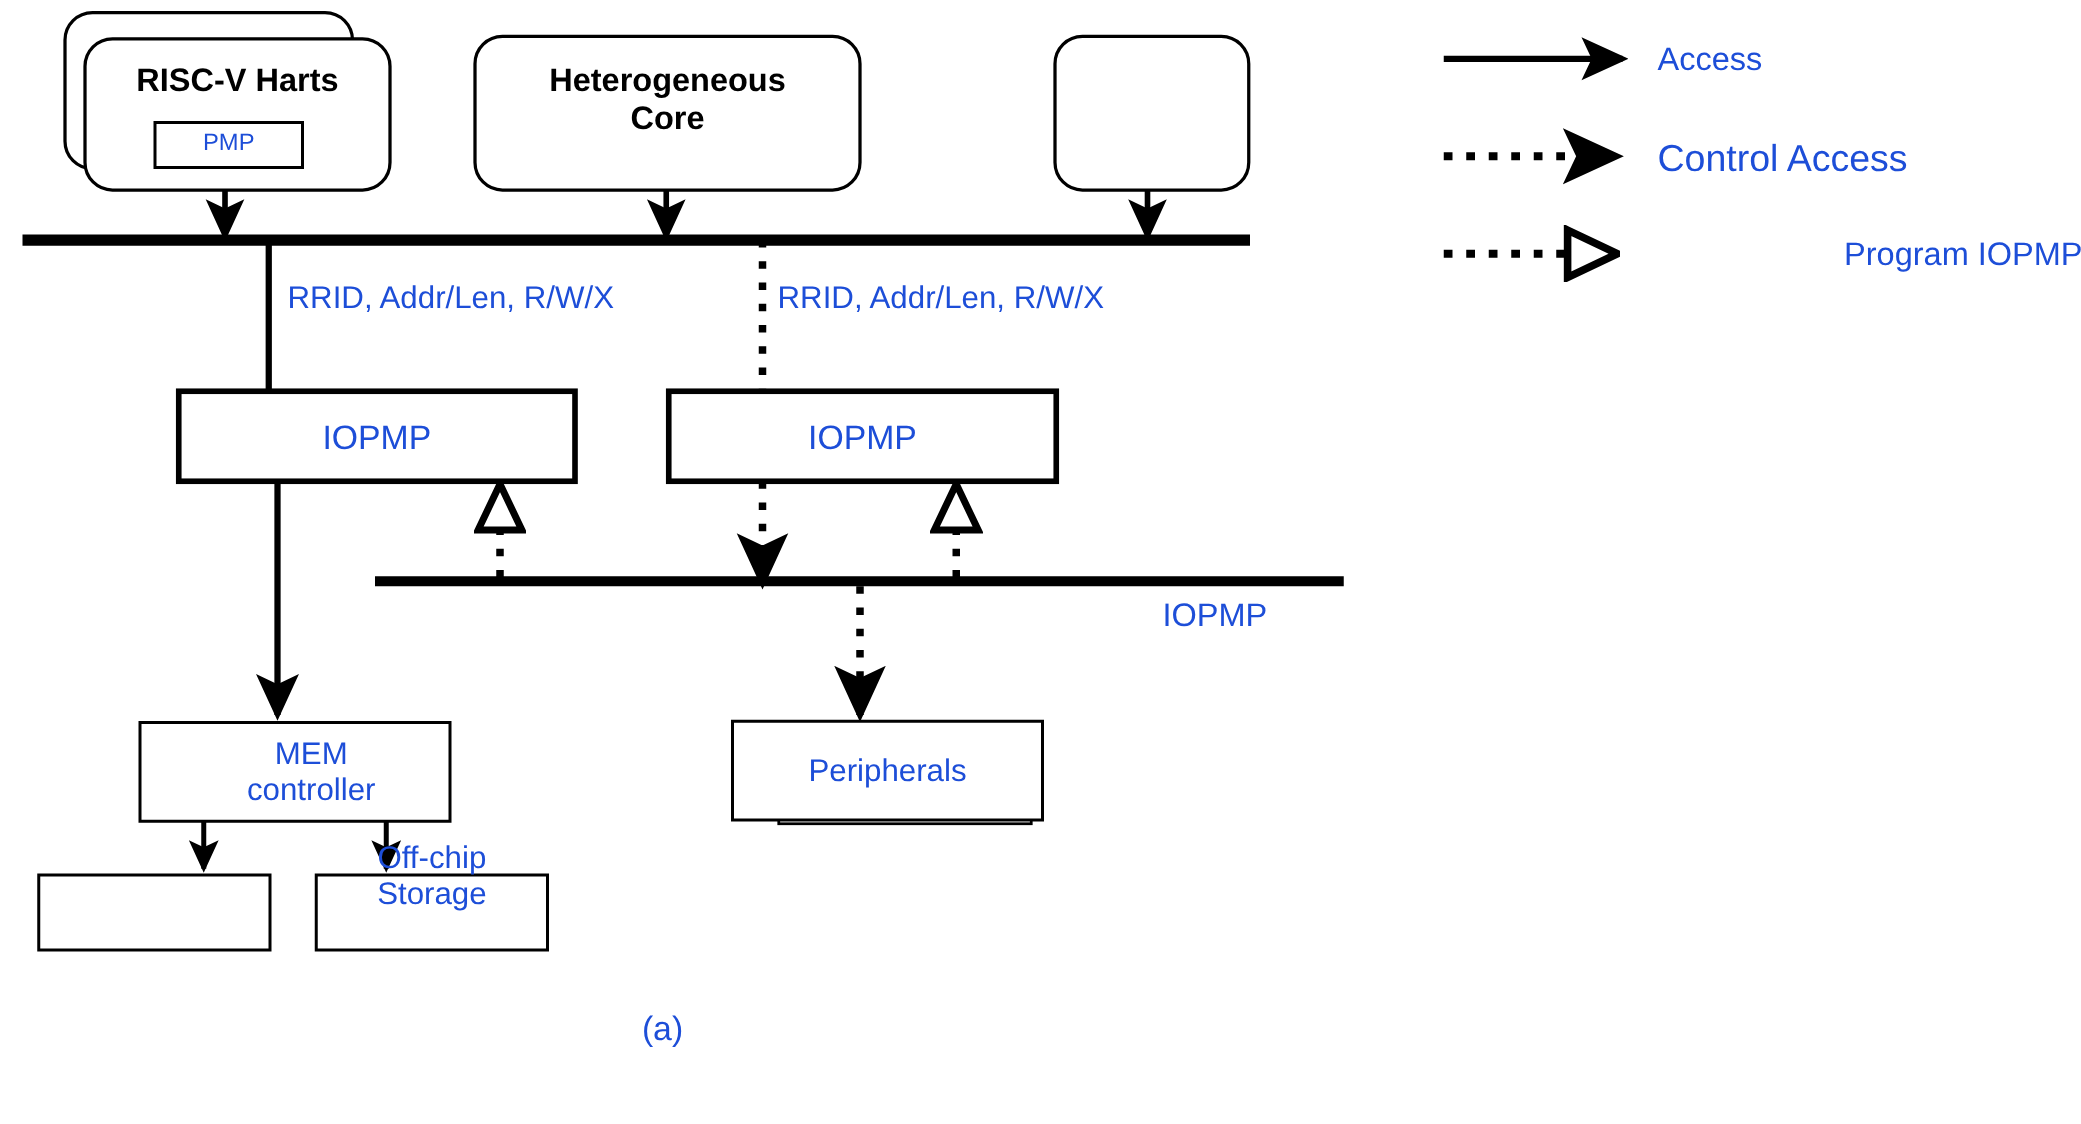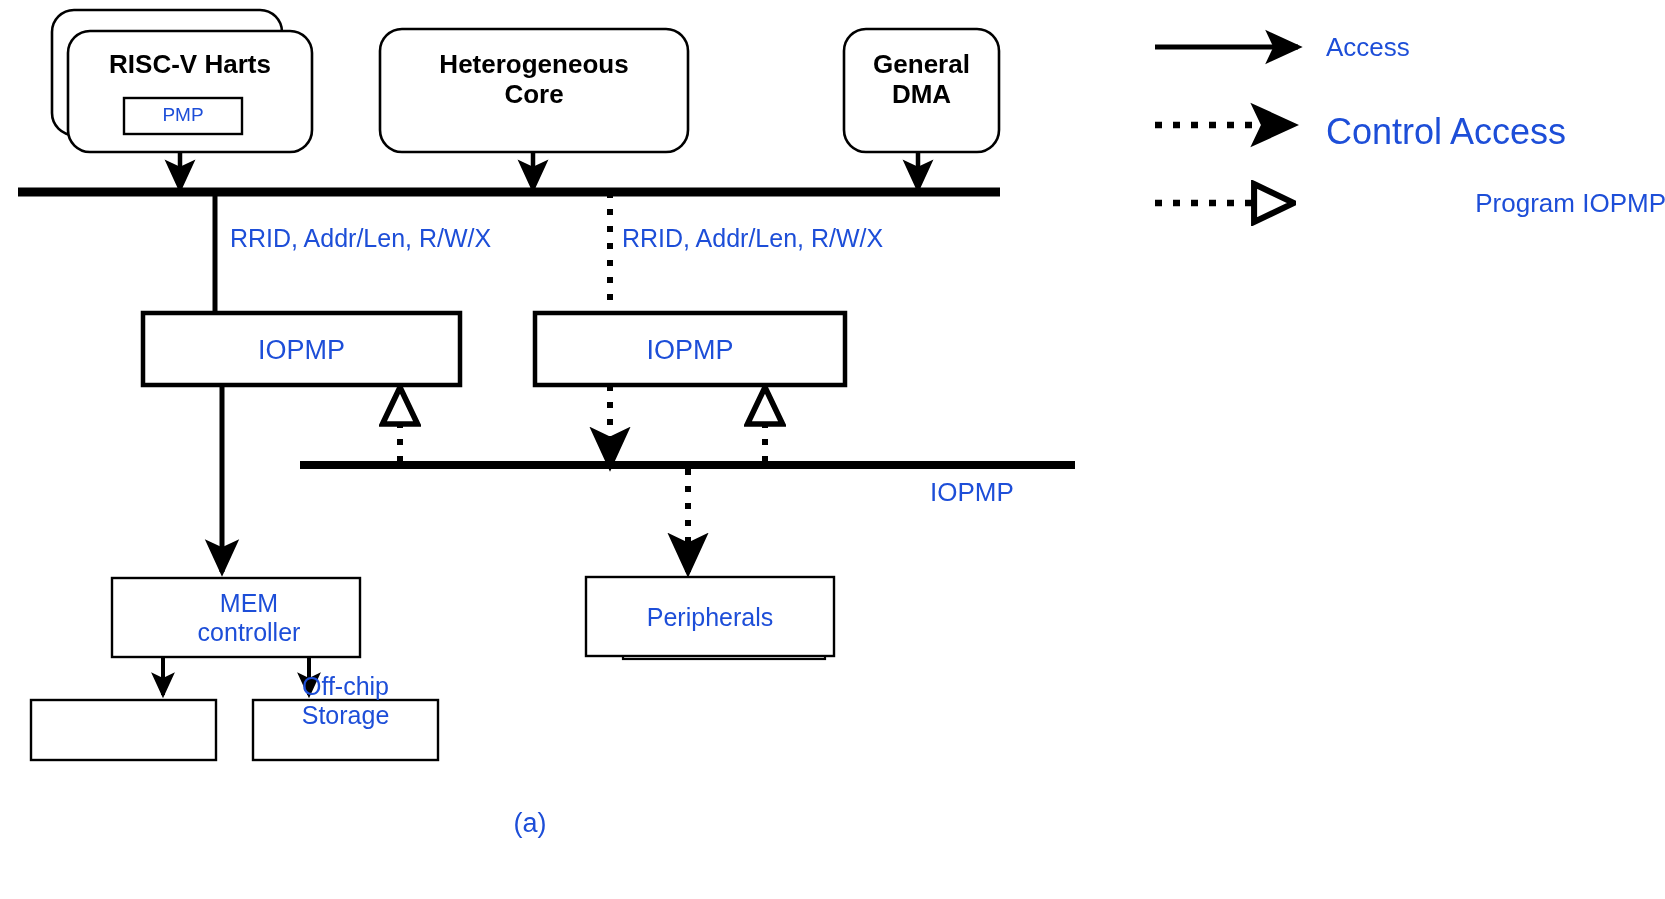--- a/index.html
+++ b/index.html
@@ -84,38 +84,36 @@
     <line x1="1155" y1="203" x2="1292" y2="203" stroke="#000" stroke-width="6.5" stroke-dasharray="7 11" marker-end="url(#mHollow)"></line>
   </g>
 </svg>
 
 <div class="lbl bold" style="left:68px;top:50px;width:244px;font-size:26px;">RISC-V Harts</div>
 <div class="lbl" style="left:124px;top:104px;width:118px;font-size:19px;">PMP</div>
 
 <div class="lbl bold" style="left:380px;top:50px;width:308px;font-size:26px;">Heterogeneous
 Core</div>
 
-<div class="lbl bold" style="left:844px;top:50px;width:155px;font-size:26px;">General
-DMA</div>
 
 <div class="lbl" style="left:230px;top:224px;width:340px;text-align:left;font-size:25px;">RRID, Addr/Len, R/W/X</div>
 <div class="lbl" style="left:622px;top:224px;width:340px;text-align:left;font-size:25px;">RRID, Addr/Len, R/W/X</div>
 
 <div class="lbl" style="left:143px;top:335px;width:317px;font-size:27px;">IOPMP</div>
 <div class="lbl" style="left:535px;top:335px;width:310px;font-size:27px;">IOPMP</div>
 
 <div class="lbl" style="left:930px;top:478px;width:180px;text-align:left;font-size:26px;">IOPMP</div>
 
 <div class="lbl" style="left:112px;top:589px;width:274px;font-size:25px;">MEM
 controller</div>
 
 <div class="lbl" style="left:586px;top:603px;width:248px;font-size:25px;">Peripherals</div>
 
 <div class="lbl" style="left:253px;top:672px;width:185px;font-size:25px;">Off-chip
 Storage</div>
 
 <div class="lbl" style="left:1326px;top:33px;width:330px;text-align:left;font-size:26px;">Access</div>
-<div class="lbl" style="left:1326px;top:111px;width:330px;text-align:left;font-size:36px;">Control Access</div>
+<div class="lbl" style="left:1326px;top:111px;width:330px;text-align:left;font-size:30px;">Control Access</div>
 <div class="lbl" style="left:1326px;top:189px;width:340px;text-align:right;font-size:26px;">Program IOPMP</div>
 
 <div class="lbl" style="left:470px;top:808px;width:120px;font-size:27px;">(a)</div>
 
 </div>
 
 </body></html>

